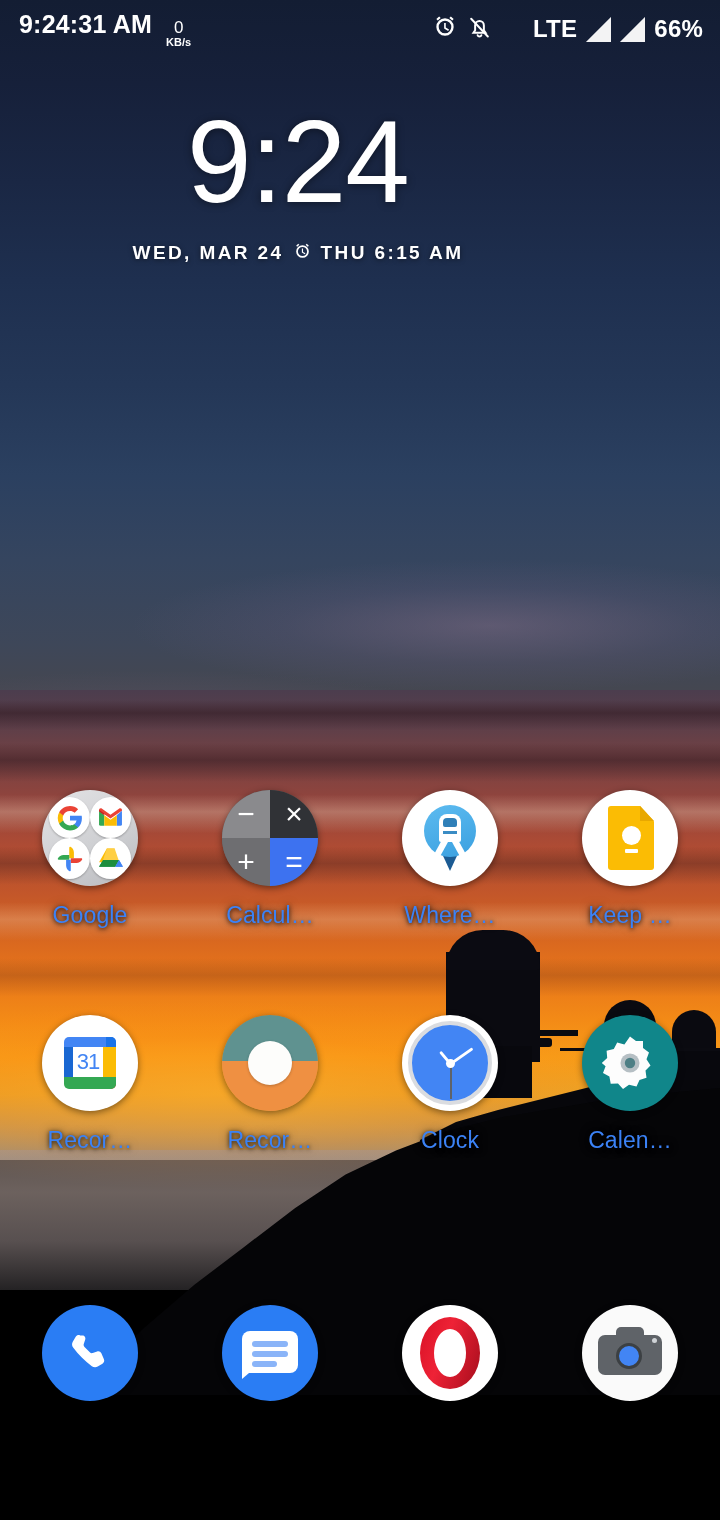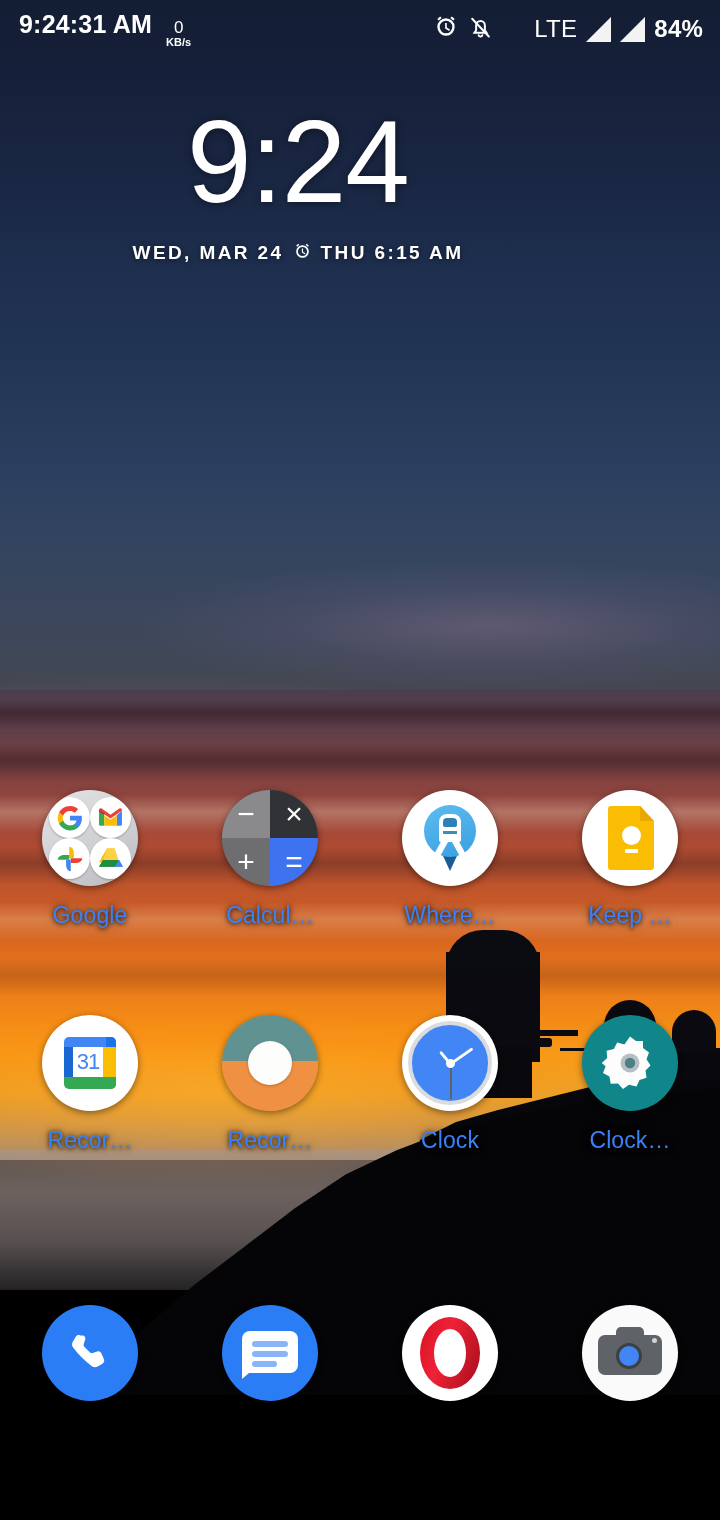--- a/index.html
+++ b/index.html
@@ -351,24 +351,24 @@
           <path d="M6.6 2.3 8 3.6 5.3 5.9 4 4.6zM17.4 2.3 16 3.6l2.7 2.3L20 4.6z"></path>
         </svg>
       </span>
       <span>
         <svg width="25" height="25" viewBox="0 0 24 24" fill="none" stroke="#fff" stroke-width="1.9" stroke-linecap="round">
           <path d="M6.2 17h11.6l-1.6-2.3V10a4.2 4.2 0 0 0-8.4 0v4.7z" fill="none"></path>
           <path d="M10.2 19.4a1.9 1.9 0 0 0 3.6 0" fill="none"></path>
           <path d="M4 3.6 20 20.6"></path>
         </svg>
       </span>
-      <span style="font-size:24px;font-weight:400;letter-spacing:.3px;margin-left:32px;">LTE</span>
+      <span style="font-size:24px;font-weight:700;letter-spacing:.3px;margin-left:32px;">LTE</span>
       <span class="sig weak"></span>
       <span class="sig weak"></span>
-      <span class="sb-batt">84%</span>
+      <span class="sb-batt">66%</span>
     </div>
   </div>
 
   <div id="clockwidget">
     <div class="cw-time">9:24</div>
     <div class="cw-sub">
       <span>WED, MAR 24</span>
       <span>
         <svg width="19" height="19" viewBox="0 0 24 24" fill="#fff" style="vertical-align:-2px">
           <path d="M12 4a8 8 0 1 0 0 16 8 8 0 0 0 0-16zm0 2.2a5.8 5.8 0 1 1 0 11.6 5.8 5.8 0 0 1 0-11.6z"></path>
@@ -519,21 +519,21 @@
     <div class="cell">
       <div class="iconwrap">
         <div class="ic setbg shadow">
           <svg class="gear" viewBox="0 0 62 62">
             <path fill="#fdfdfd" d="M31 4.5 37 9h7v7l6 4.5-2.5 6.8 4 6.2-5 5 1 7.3-7 2.3-3 6.4-7.5-1.8-6 4.3-5-5.5-7.3.3-1.3-7.2-6.4-3.5 2.6-6.9L2.8 31l5.4-5-0.6-7.3 7.2-1.7 3.4-6.5 7.2 2z"></path>
             <circle cx="31" cy="31" r="9.5" fill="#b6bfc4"></circle>
             <circle cx="31" cy="31" r="5.2" fill="#4e7f85"></circle>
           </svg>
         </div>
       </div>
-      <div class="applabel">Clock…</div>
+      <div class="applabel">Calen…</div>
     </div>
   </div>
 
   <div class="row" id="dock">
 
     <div class="cell">
       <div class="iconwrap">
         <div class="ic bluecirc shadow">
           <svg class="handset" viewBox="0 0 24 24">
             <path fill="#fff" d="M6.6 2.4c-.9-.4-1.9 0-2.4.8L2.6 5.8c-.6 1-.5 2.3.2 3.2 2.9 3.9 6.3 7.3 10.2 10.2.9.7 2.2.8 3.2.2l2.6-1.6c.8-.5 1.2-1.5.8-2.4l-1.4-3.2c-.4-.9-1.4-1.3-2.3-1l-2.4.8c-.6.2-1.2 0-1.6-.4l-2.9-2.9c-.4-.4-.6-1-.4-1.6l.8-2.4c.3-.9-.1-1.9-1-2.3z"></path>

